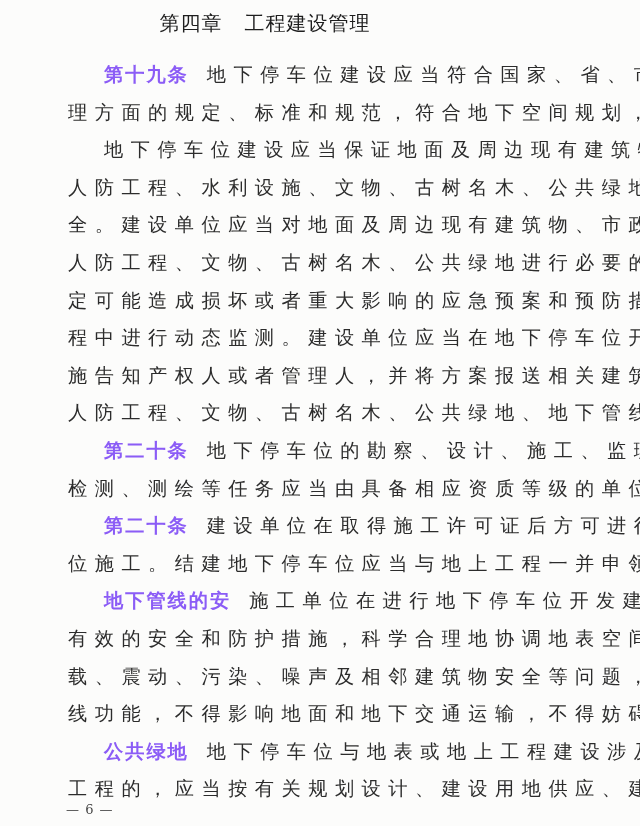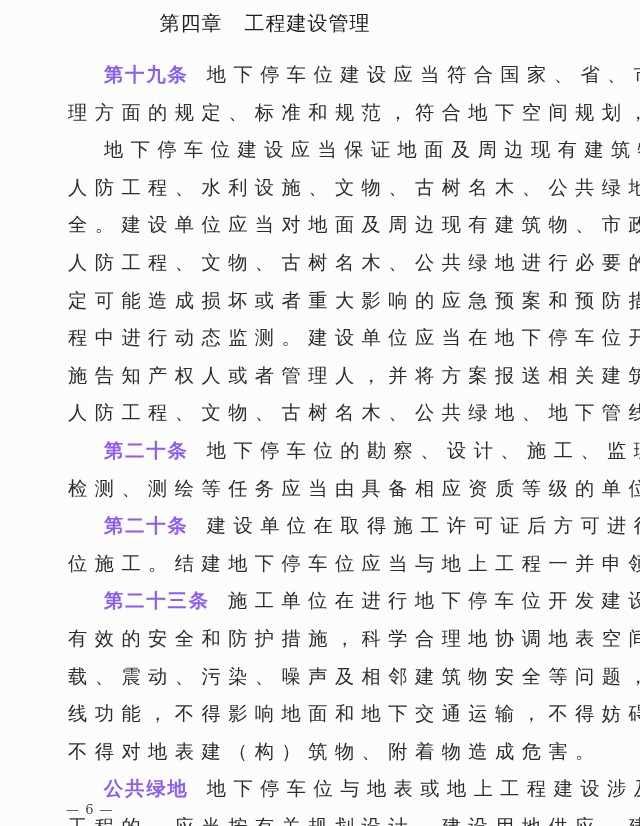--- a/index.html
+++ b/index.html
@@ -81,23 +81,22 @@
       <div class="line"><span>全。建设单位应当对地面及周边现有建筑物、市政设施、地下管线、</span></div>
       <div class="line"><span>人防工程、文物、古树名木、公共绿地进行必要的调查、记录，制</span></div>
       <div class="line"><span>定可能造成损坏或者重大影响的应急预案和预防措施，并在施工过</span></div>
       <div class="line"><span>程中进行动态监测。建设单位应当在地下停车位开工前，将保护措</span></div>
       <div class="line"><span>施告知产权人或者管理人，并将方案报送相关建筑物、市政设施、</span></div>
       <div class="line"><span>人防工程、文物、古树名木、公共绿地、地下管线的管理部门。</span></div>
       <div class="line indent"><span class="article-num">第二十条</span><span>地下停车位的勘察、设计、施工、监理、工程质量</span></div>
       <div class="line"><span>检测、测绘等任务应当由具备相应资质等级的单位承担。</span></div>
       <div class="line indent"><span class="article-num">第二十条</span><span>建设单位在取得施工许可证后方可进行地下停车</span></div>
       <div class="line"><span>位施工。结建地下停车位应当与地上工程一并申领施工许可证。</span></div>
-      <div class="line indent"><span class="article-num">第二十三条</span><span>施工单位在进行地下停车位开发建设时应当采取</span></div>
+      <div class="line indent"><span class="article-num">地下管线的安</span><span>施工单位在进行地下停车位开发建设时应当采取</span></div>
       <div class="line"><span>有效的安全和防护措施，科学合理地协调地表空间和地下空间的承</span></div>
       <div class="line"><span>载、震动、污染、噪声及相邻建筑物安全等问题，不得破坏市政管</span></div>
       <div class="line"><span>线功能，不得影响地面和地下交通运输，不得妨碍地表的规划功能，</span></div>
-      <div class="line"><span>不得对地表建（构）筑物、附着物造成危害。</span></div>
       <div class="line indent"><span class="article-num">公共绿地</span><span>地下停车位与地表或地上工程建设涉及地下连通</span></div>
       <div class="line"><span>工程的，应当按有关规划设计、建设用地供应、建设工程规划许可、</span></div>
     </div>
 
   <div class="page-number">— 6 —</div>
 </div>
 
 </body></html>

